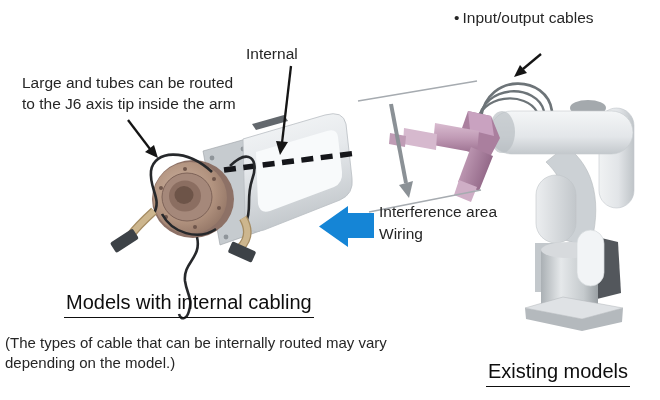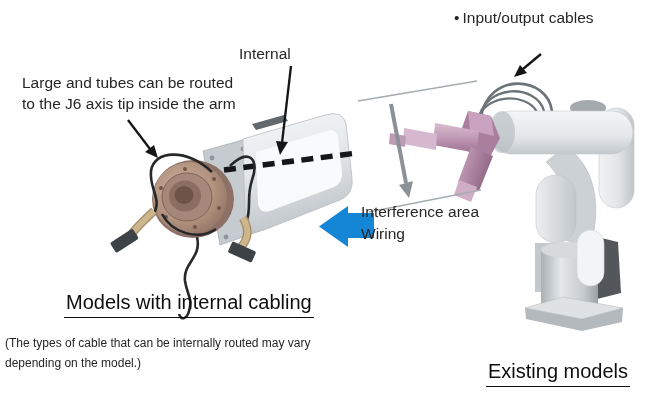--- a/index.html
+++ b/index.html
@@ -10,21 +10,21 @@
   #art{position:absolute;left:0;top:0;}
   .label{
     position:absolute;color:#262626;font-size:15.5px;line-height:21px;
     white-space:nowrap;
   }
   .caption{
     position:absolute;color:#0e0e0e;font-size:20px;line-height:23px;
     white-space:nowrap;border-bottom:1.7px solid #0e0e0e;padding:0 2px 3px 2px;
   }
   .note{
-    position:absolute;color:#262626;font-size:12px;line-height:20px;
+    position:absolute;color:#262626;font-size:15px;line-height:20px;
     white-space:nowrap;
   }
   .interf{line-height:22px;}
 </style>
 </head>
 <body>
 
 <div id="stage">
 
   <svg id="art" width="660" height="400" viewBox="0 0 660 400">
@@ -176,27 +176,27 @@
       <line x1="541" y1="54" x2="523" y2="69" stroke="#151515" stroke-width="2.3"></line>
       <polygon points="514,77 520,65 527,73" fill="#151515"></polygon>
     </g>
   </svg>
 
   <div class="label" style="left:22px;top:72px;">
     <div>Large and tubes can be routed</div>
     <div>to the J6 axis tip inside the arm</div>
   </div>
 
-  <div class="label" style="left:239px;top:43px;">Internal</div>
+  <div class="label" style="left:246px;top:43px;">Internal</div>
 
   <div class="label" style="left:454px;top:7px;">
     <div>• Input/output cables</div>
   </div>
 
-  <div class="label interf" style="left:361px;top:201px;">
+  <div class="label interf" style="left:379px;top:201px;">
     <div>Interference area</div>
     <div>Wiring</div>
   </div>
 
   <div class="caption" style="left:64px;top:291px;">Models with internal cabling</div>
 
   <div class="note" style="left:5px;top:333px;">
     <div>(The types of cable that can be internally routed may vary</div>
     <div>depending on the model.)</div>
   </div>

